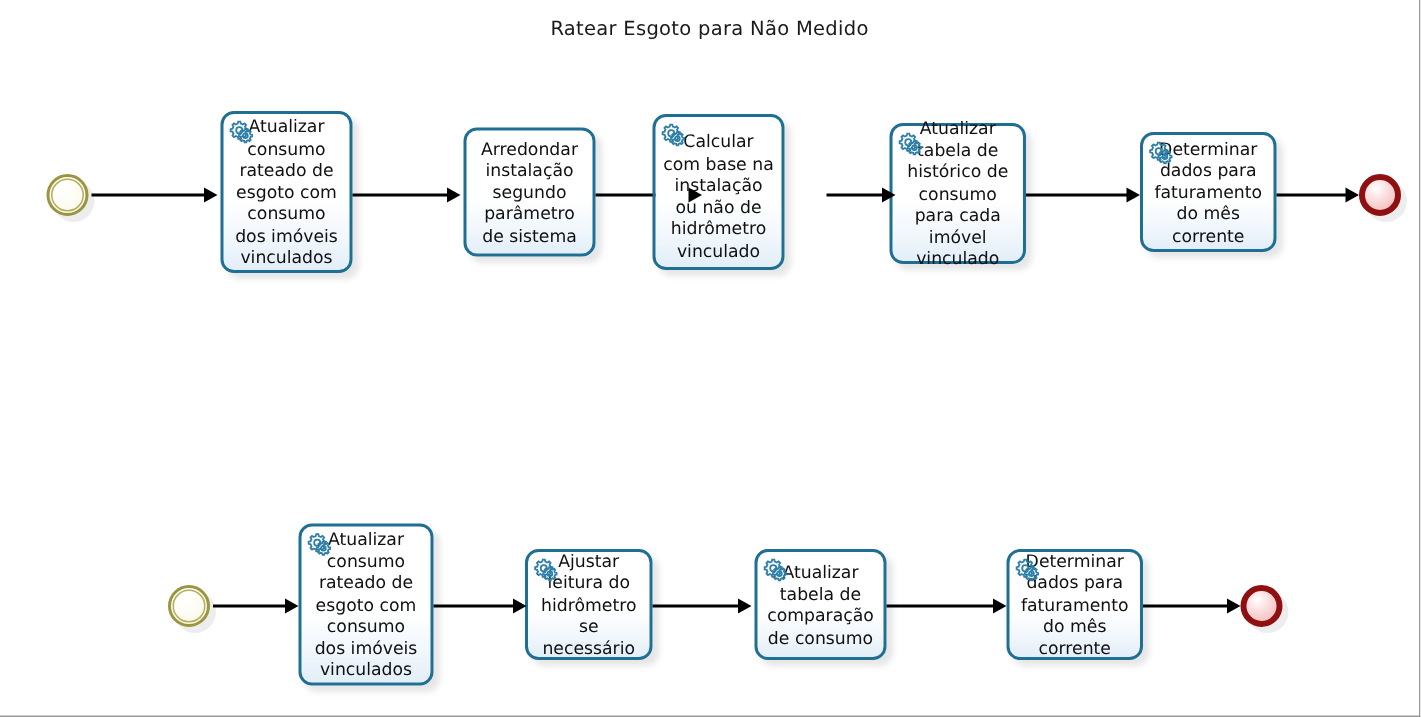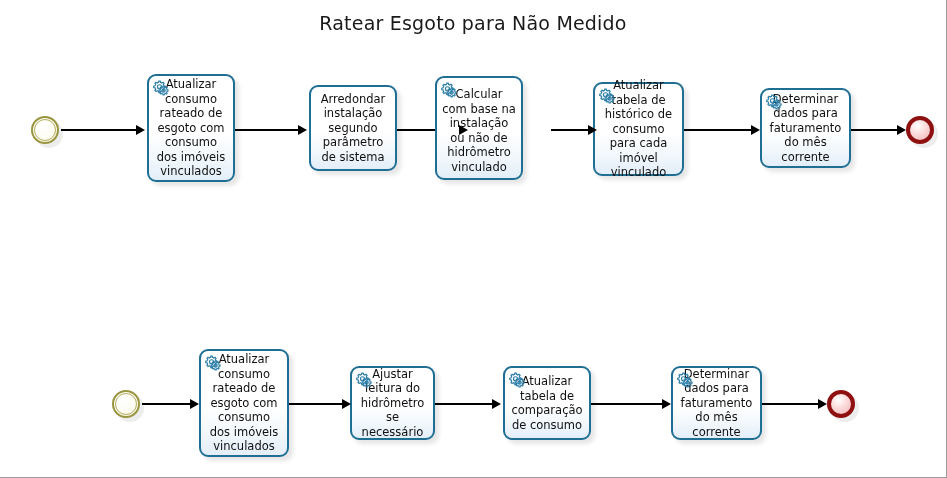--- a/index.html
+++ b/index.html
@@ -19,21 +19,21 @@
     border-right: 1px solid #9a9a9a;
     border-bottom: 1px solid #9a9a9a;
     box-sizing: border-box;
   }
 
   
   .diagram-title {
     position: absolute;
     width: 100%;
     text-align: center;
-    font-size: 19px;
+    font-size: 13px;
     color: #1a1a1a;
     letter-spacing: 0.2px;
     font-family: "DejaVu Sans", sans-serif;
     white-space: nowrap;
   }
 
   
   .event {
     position: absolute;
     border-radius: 50%;

